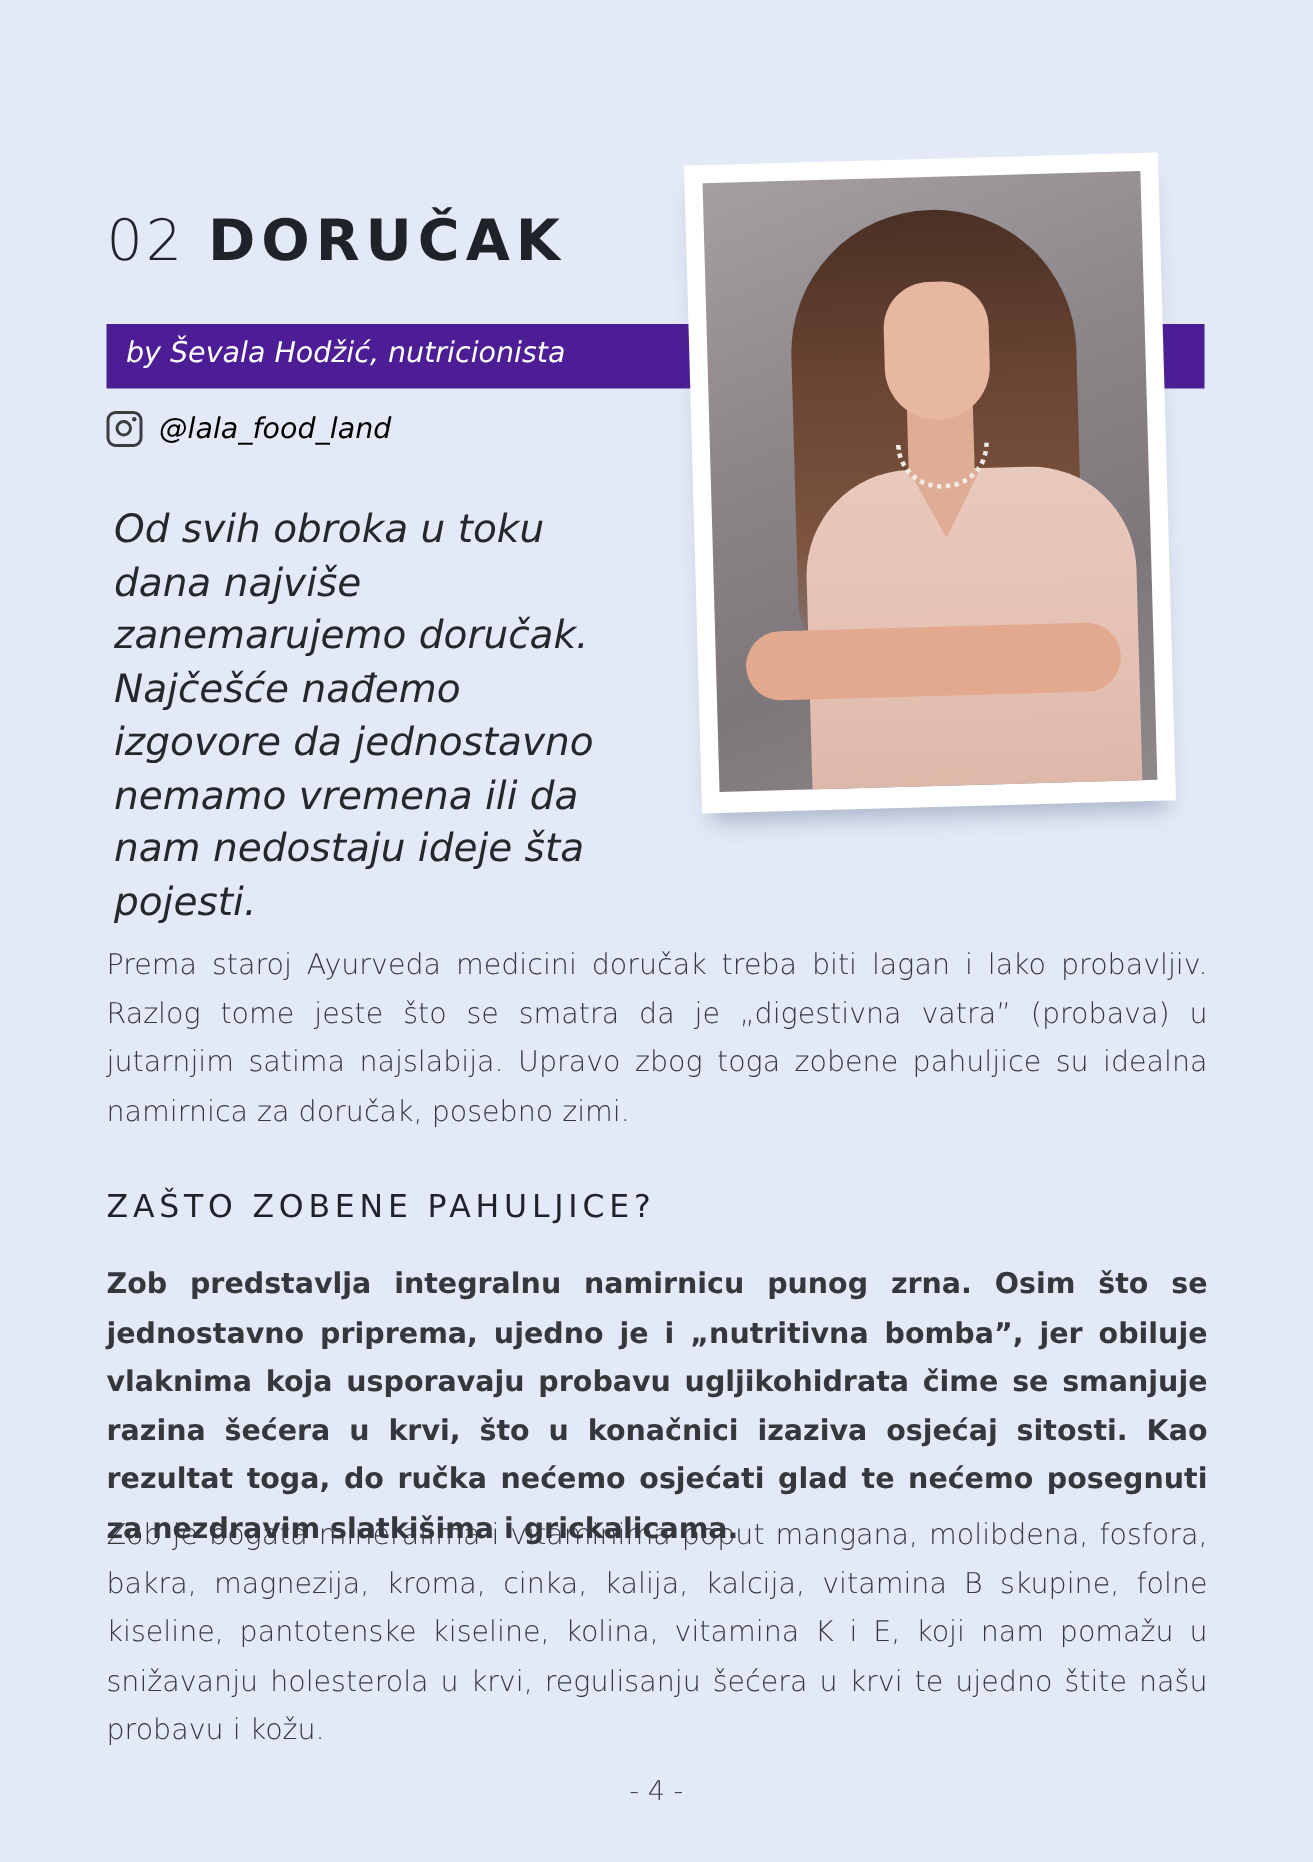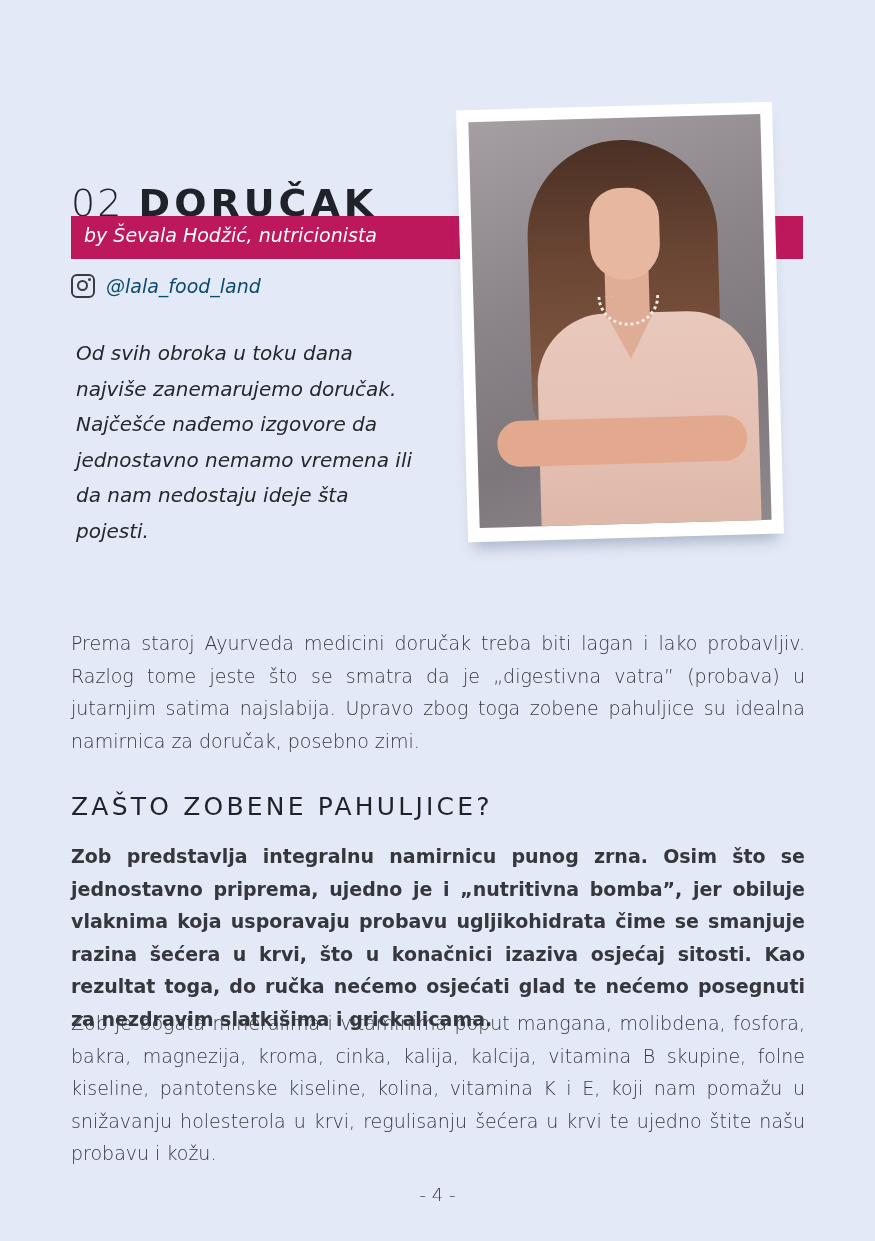--- a/index.html
+++ b/index.html
@@ -6,27 +6,27 @@
     html, body { width: 875px; height: 1241px; overflow: hidden; }
     body {
       background: #e3e9f6;
       font-family: "DejaVu Sans", sans-serif;
       color: #2b2d33;
       position: relative;
     }
     .title {
       position: absolute; left: 71px; top: 136px;
       font-size: 38px; letter-spacing: 2px; color: #1f2229;
-      white-space: nowrap; line-height: 48px; margin-top: 43px;
+      white-space: nowrap; line-height: 48px;
     }
     .title .num { font-weight: 300; font-family: "DejaVu Sans", sans-serif; }
     .title .word { font-weight: 700; letter-spacing: 4px; }
     .band {
       position: absolute; left: 71px; top: 216px; width: 732px; height: 43px;
-      background: #be185d;
+      background: #4c1d95;
     }
     .band .author {
       position: absolute; left: 13px; top: 8px;
       font-style: italic; font-size: 19px; color: #ffffff; white-space: nowrap;
     }
     .insta {
       position: absolute; left: 71px; top: 273px; height: 26px;
       display: flex; align-items: center; gap: 11px;
     }
     .insta-icon {
@@ -35,25 +35,25 @@
     }
     .insta-icon .lens {
       position: absolute; left: 4px; top: 4px; width: 11px; height: 11px;
       border: 2.3px solid #3a3c42; border-radius: 50%;
     }
     .insta-icon .dot {
       position: absolute; right: 2px; top: 2px; width: 3px; height: 3px;
       background: #3a3c42; border-radius: 50%;
     }
     .insta-handle {
-      font-style: italic; font-size: 19px; color: #0c4a6e; white-space: nowrap;
+      font-style: italic; font-size: 19px; color: #000000; white-space: nowrap;
     }
     .lead {
       position: absolute; left: 76px; top: 336px; width: 345px;
-      font-style: italic; font-size: 20px; line-height: 35.5px; color: #25272d;
+      font-style: italic; font-size: 26px; line-height: 35.5px; color: #25272d;
     }
     .photo-frame {
       position: absolute; left: 462px; top: 106px; width: 316px; height: 432px;
       background: #ffffff;
       transform: rotate(-1.6deg);
       transform-origin: center;
       box-shadow: 0 12px 14px -6px rgba(70,90,120,0.35);
       padding: 12px 12px 14px 12px;
     }
     .photo {
@@ -95,21 +95,21 @@
       background: #e2a98f; border-radius: 23px;
     }
     .body-text {
       position: absolute; left: 71px; width: 734px;
       font-size: 19px; line-height: 32.5px; color: #35373d;
       text-align: justify; font-weight: 300;
     }
     .p1 { top: 627px; }
     .section-heading {
       position: absolute; left: 71px; top: 792px;
-      font-size: 25px; letter-spacing: 3.2px; color: #1f2229; font-weight: 400;
+      font-size: 21px; letter-spacing: 3.2px; color: #1f2229; font-weight: 400;
       white-space: nowrap;
     }
     .p2 { top: 840px; font-weight: bold; }
     .p3 { top: 1007px; }
     .page-num {
       position: absolute; left: 0; width: 875px; top: 1184px; text-align: center;
       font-size: 18px; color: #3a3c42; font-weight: 300;
     }
   </style>
 </head>

